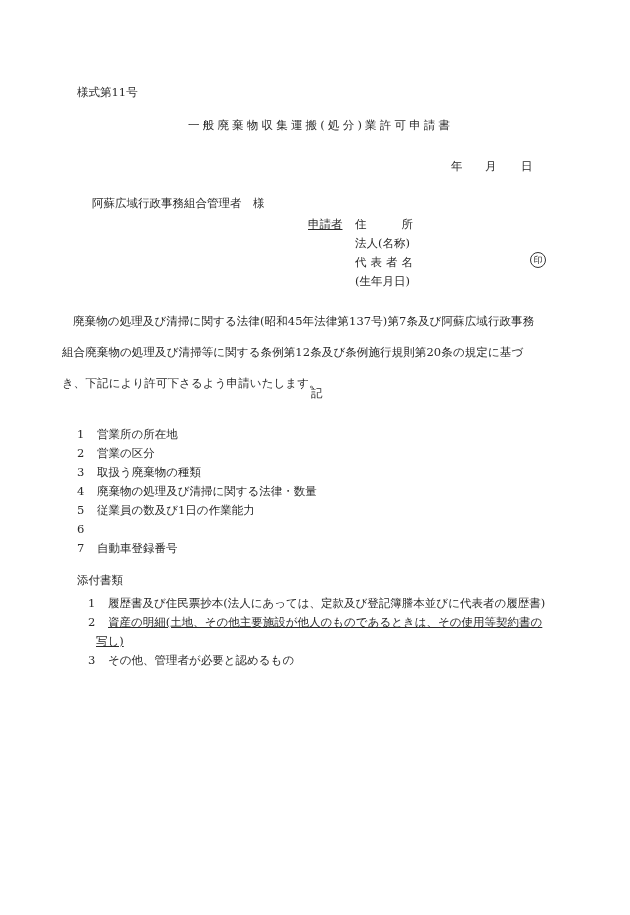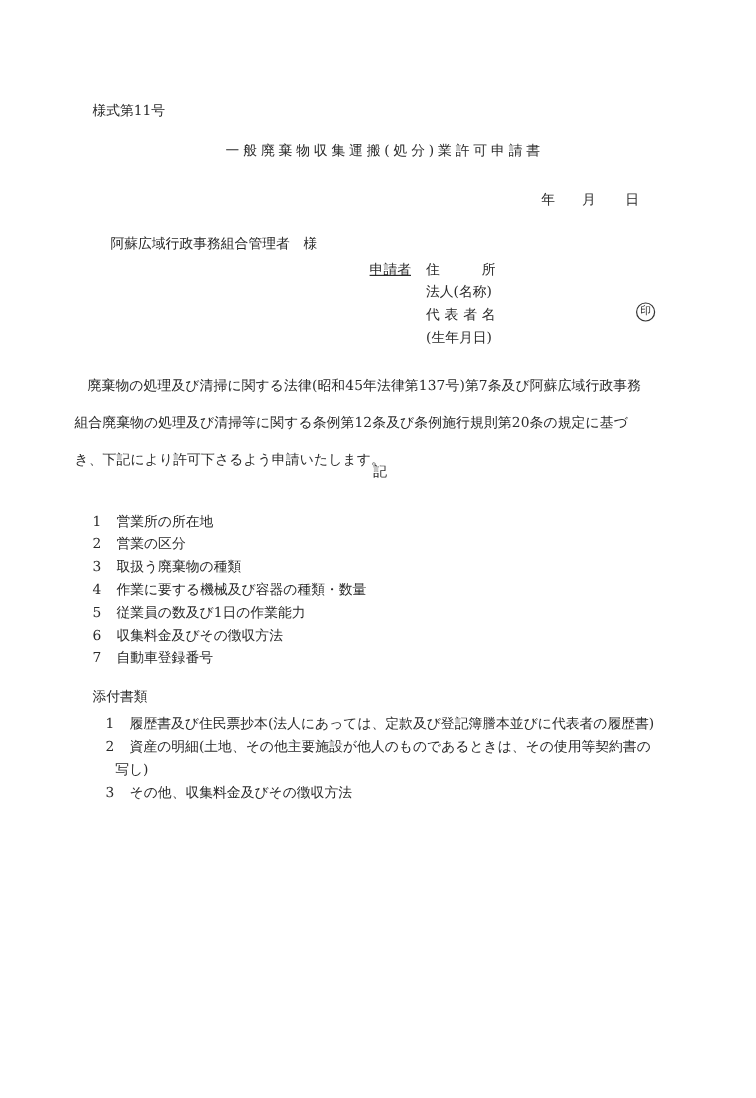--- a/index.html
+++ b/index.html
@@ -51,21 +51,21 @@
     .body-text span + span { text-indent: 0; margin-top: 11px; }
     .ki { left: 311px; top: 388px; }
     .items { position: absolute; left: 77px; top: 425px; }
     .item { display: flex; height: 19px; line-height: 19px; }
     .item-num { width: 20px; }
     .attach-heading { left: 77px; top: 575px; }
     .attachments { position: absolute; left: 88px; top: 594px; }
     .att { display: flex; line-height: 19px; }
     .att-num { width: 20px; flex: none; }
     .att-text { white-space: nowrap; }
-    .wrap-line { display: block; }
+    .wrap-line { display: block; text-decoration: underline; }
     .wrap-line.indent { margin-left: -12px; padding-left: 0; }
   </style>
 </head>
 <body>
 
 <div class="abs form-number">様式第11号</div>
 
 <div class="abs title">一般廃棄物収集運搬(処分)業許可申請書</div>
 
 <div class="abs date date-year">年</div>
@@ -105,29 +105,28 @@
   <div class="item">
     <span class="item-num">2</span>
     <span>営業の区分</span>
   </div>
   <div class="item">
     <span class="item-num">3</span>
     <span>取扱う廃棄物の種類</span>
   </div>
   <div class="item">
     <span class="item-num">4</span>
-    <span>作業に要する機械及び容器の種類・数量</span>
+    <span>廃棄物の処理及び清掃に関する法律・数量</span>
   </div>
   <div class="item">
     <span class="item-num">5</span>
     <span>従業員の数及び1日の作業能力</span>
   </div>
   <div class="item">
     <span class="item-num">6</span>
-    <span>収集料金及びその徴収方法</span>
   </div>
   <div class="item">
     <span class="item-num">7</span>
     <span>自動車登録番号</span>
   </div>
 </div>
 
 <div class="abs attach-heading">添付書類</div>
 
 <div class="attachments">
@@ -137,15 +136,15 @@
   </div>
   <div class="att">
     <span class="att-num">2</span>
     <span class="att-text">
       <span class="wrap-line">資産の明細(土地、その他主要施設が他人のものであるときは、その使用等契約書の</span>
       <span class="wrap-line indent">写し)</span>
     </span>
   </div>
   <div class="att">
     <span class="att-num">3</span>
-    <span class="att-text">その他、収集料金及びその徴収方法</span>
+    <span class="att-text">その他、管理者が必要と認めるもの</span>
   </div>
 </div>
 
 </body></html>

